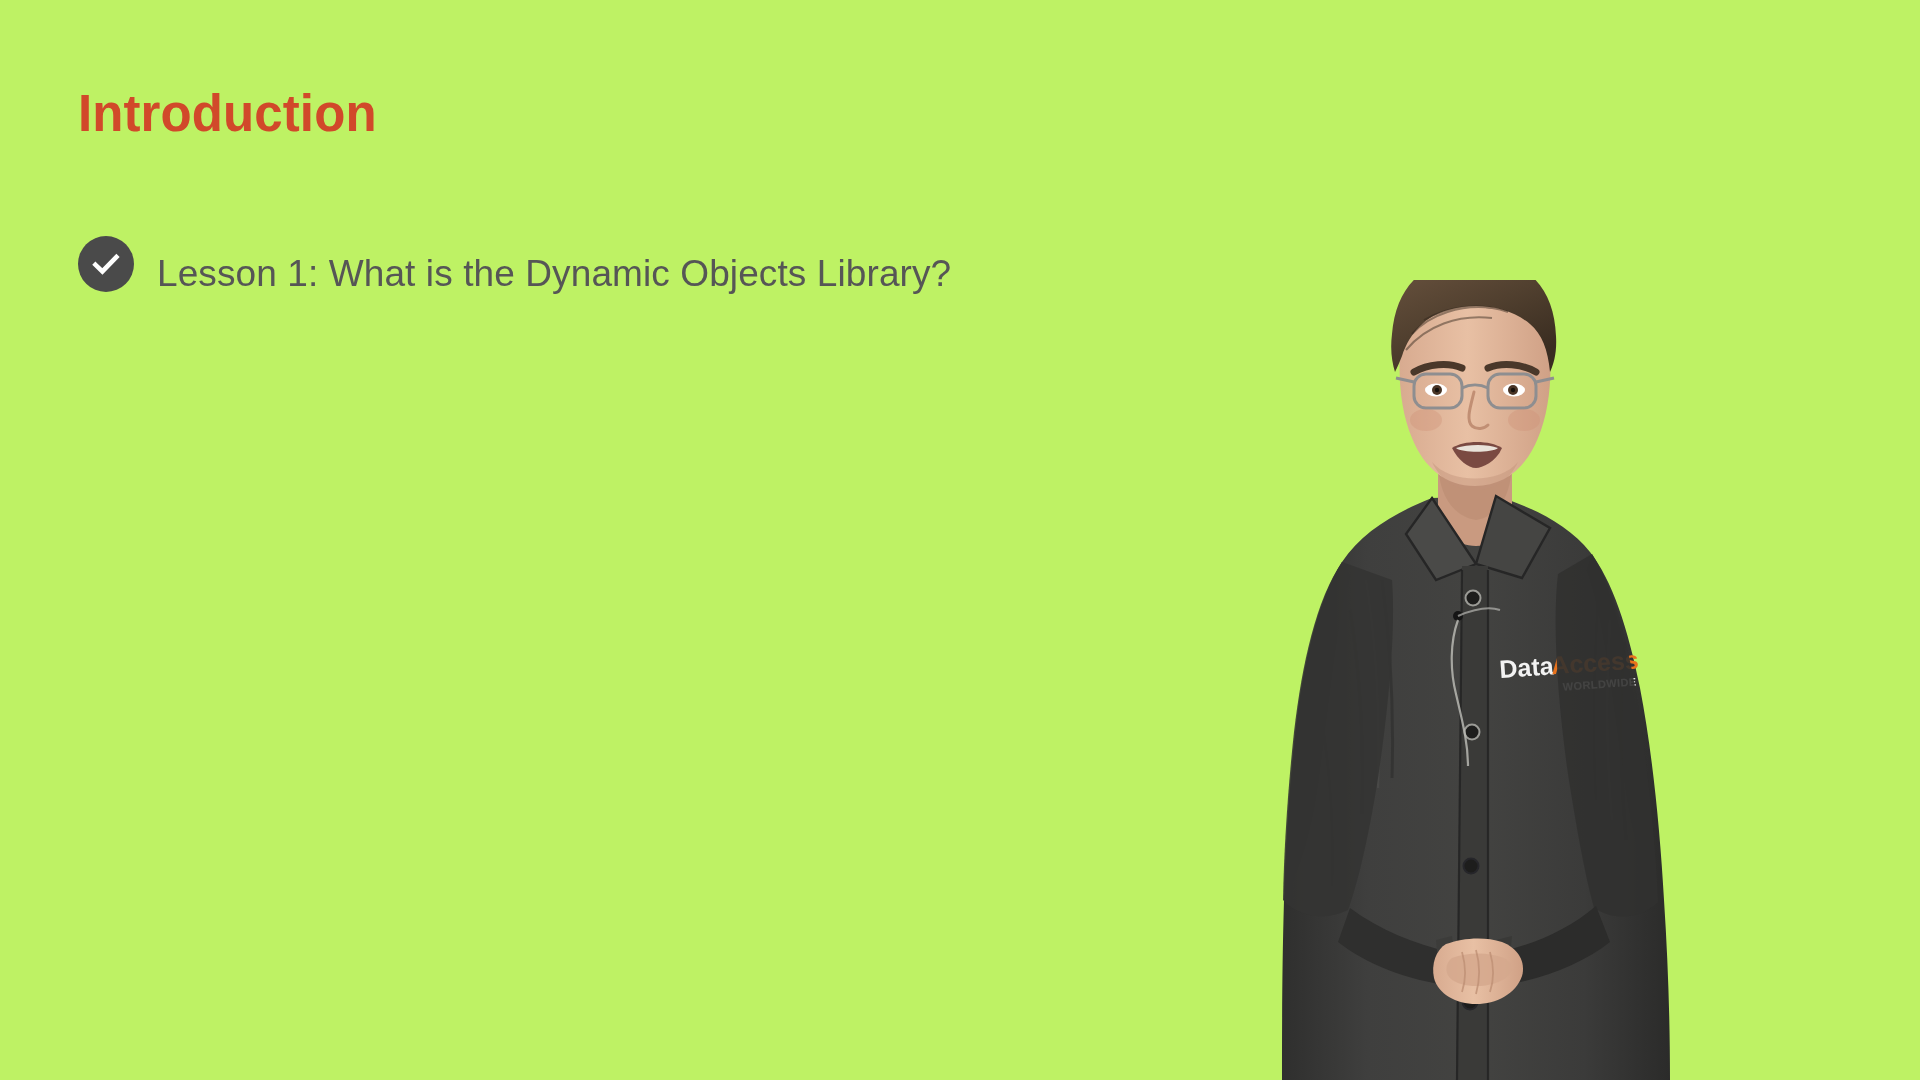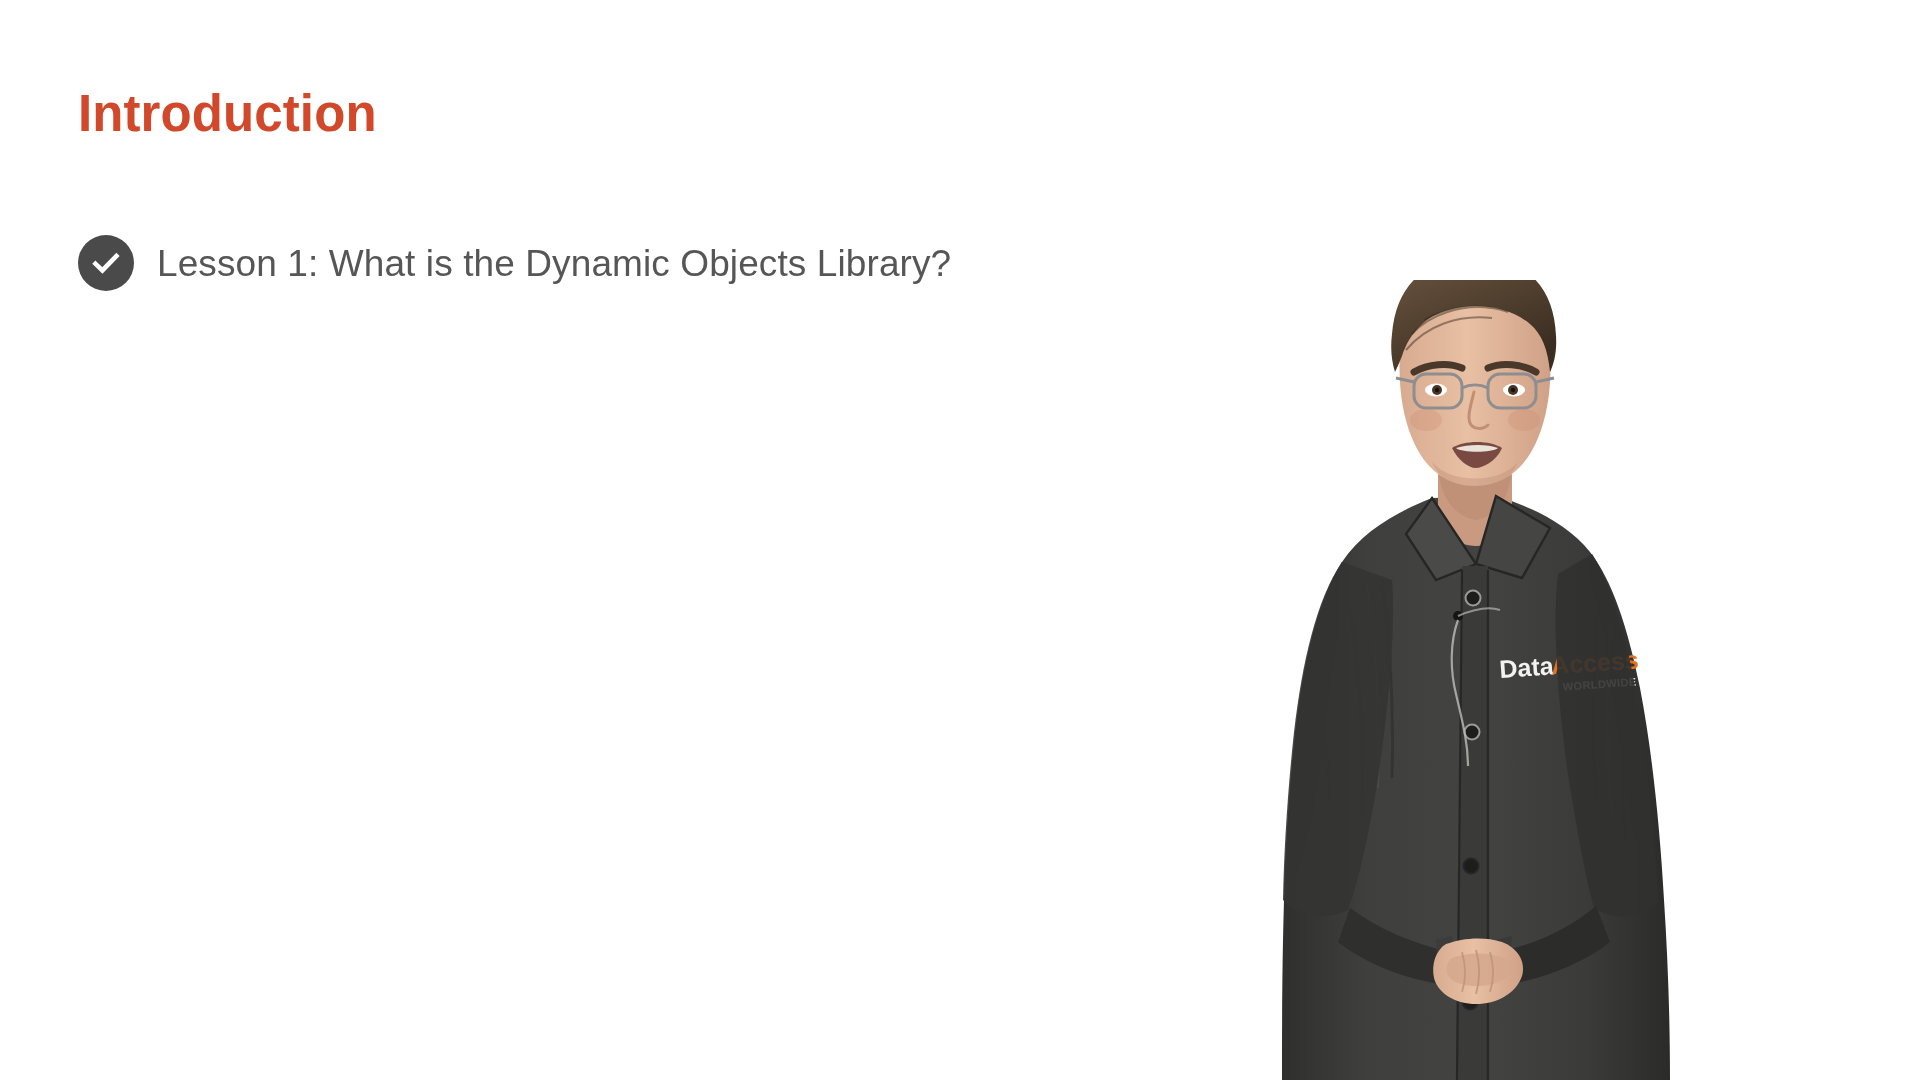--- a/index.html
+++ b/index.html
@@ -13,21 +13,21 @@
   body {
     background: #eaeaea;
     font-family: "Liberation Sans", sans-serif;
     position: relative;
   }
 
   
   #slide {
     position: absolute;
     inset: 0;
-    background: #ffffff;
+    background: #bef264;
   }
 
   
   #slide-title {
     position: absolute;
     left: 78px;
     top: 86px;
     font-size: 51px;
     font-weight: bold;
     letter-spacing: 0.1px;
@@ -38,21 +38,21 @@
 
   
   #bullet-list {
     position: absolute;
     left: 78px;
     top: 234px;
     width: 1150px;
   }
   .bullet-row {
     display: flex;
-    align-items: center;
+    align-items: flex-end;
     height: 58px;
     margin-bottom: 52px;
   }
   .check-icon {
     flex: 0 0 auto;
     width: 56px;
     height: 56px;
     border-radius: 50%;
     background: #4a4a4a;
     display: flex;

